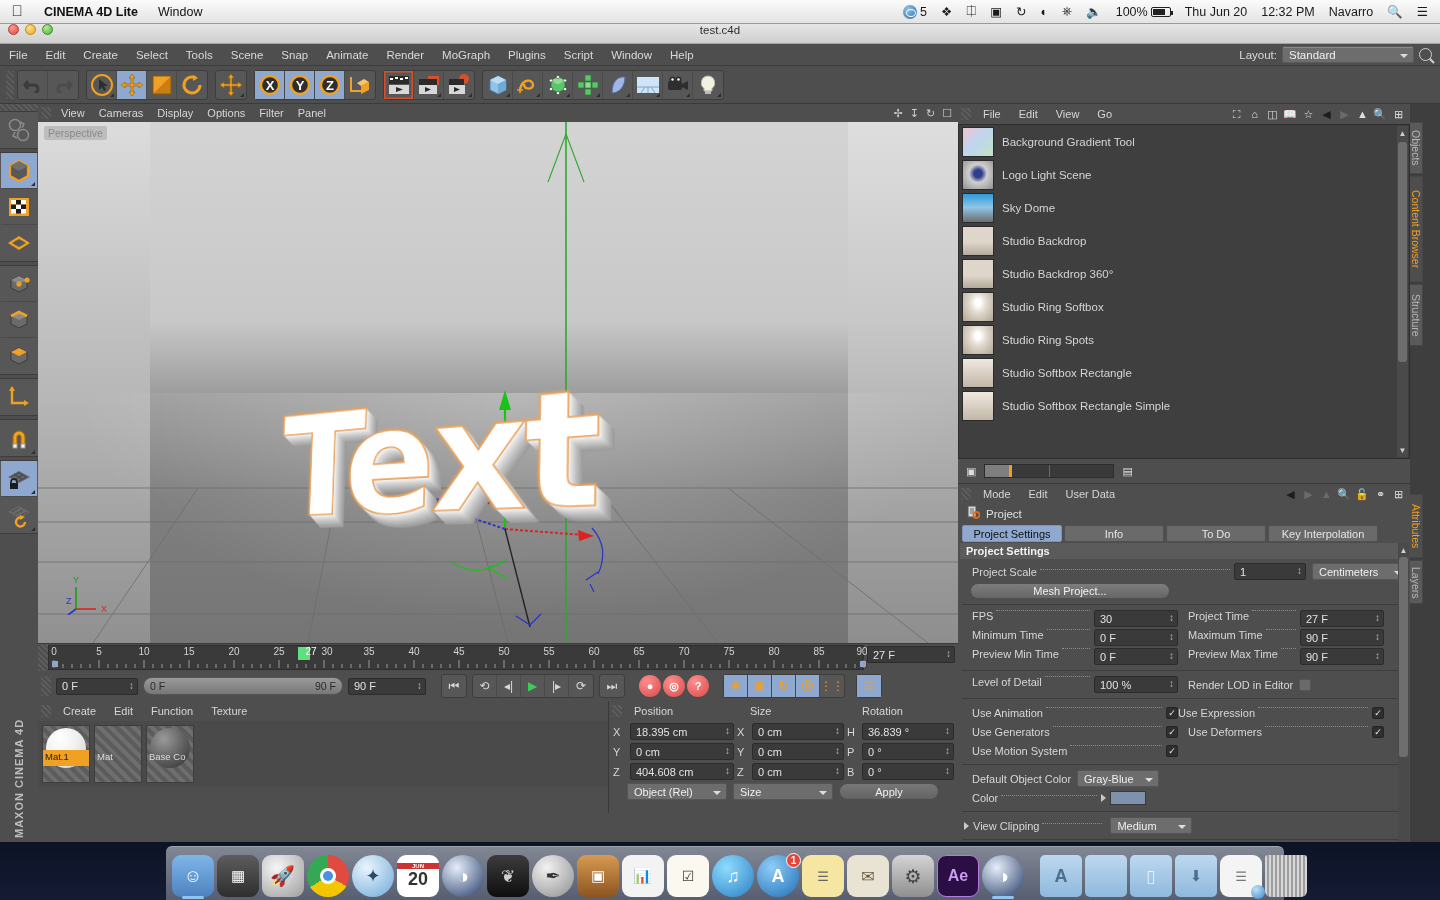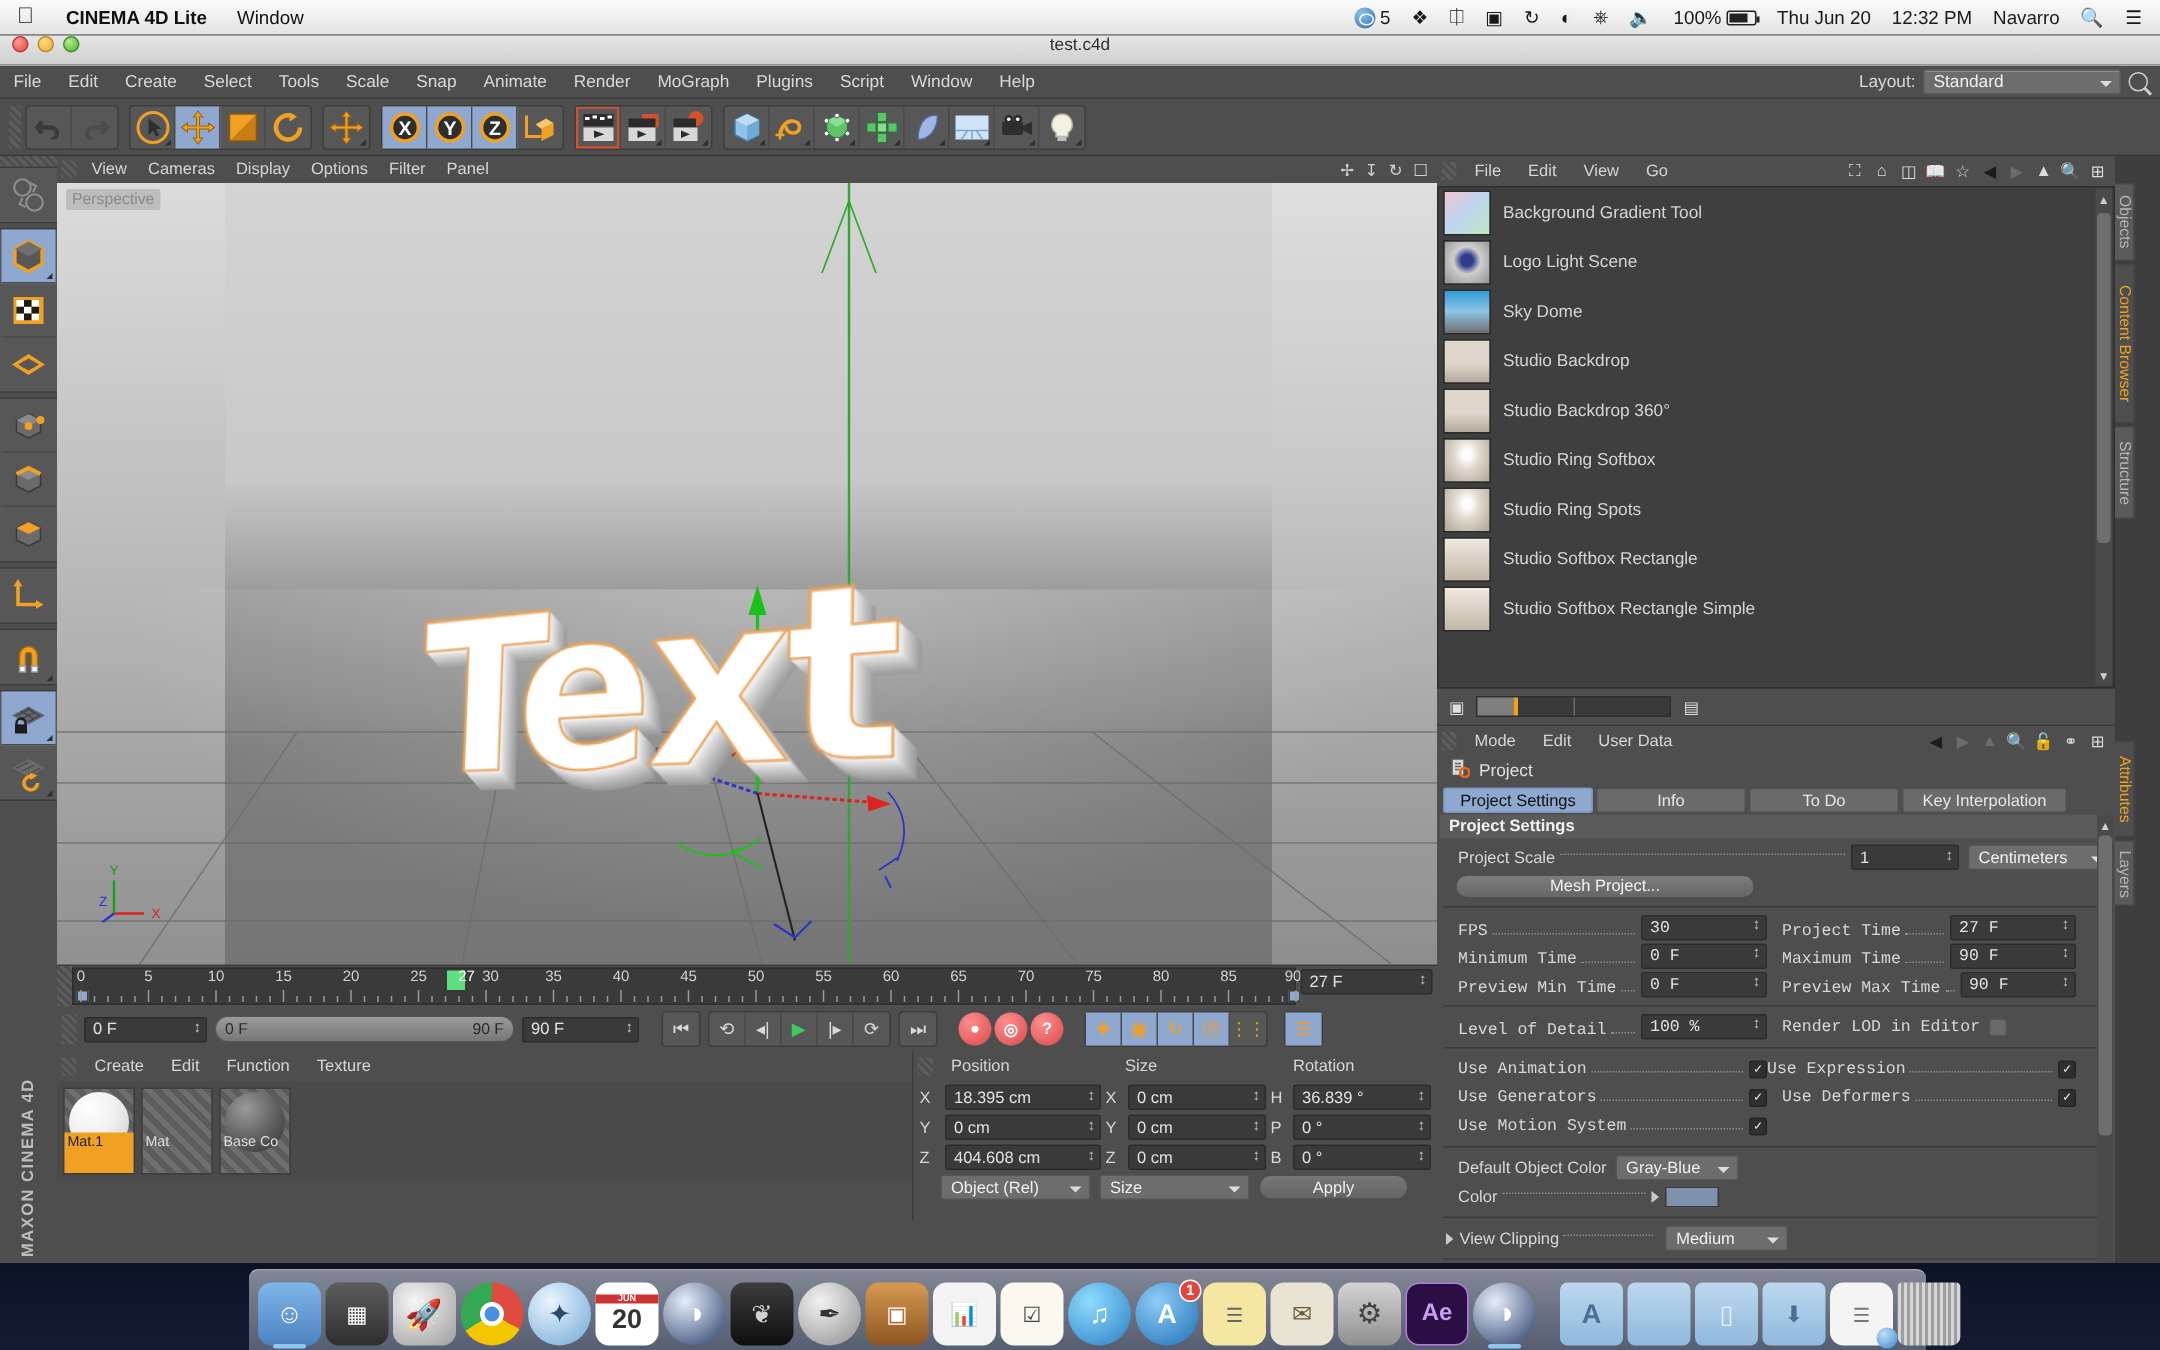--- a/index.html
+++ b/index.html
@@ -185,21 +185,21 @@
   #bottomrow{display:flex;height:112px;background:#4e4e4e;}
   #matpanel{width:580px;border-right:1px solid #3a3a3a;}
   #coordpanel{flex:1;}
   .panelhdr{height:20px;display:flex;align-items:center;background:#4e4e4e;}
   .pgrip{width:10px;height:12px;margin:0 3px;background-image:repeating-linear-gradient(45deg,#5c5c5c 0 2px,transparent 2px 4px);}
   .pm{font-size:11px;color:#d6d6d6;padding:0 9px;}
   #matlist{display:flex;gap:4px;padding:4px 4px;background:#4a4a4a;height:66px;}
   .mat{width:48px;height:58px;background-image:repeating-linear-gradient(45deg,#6e6e6e 0 4px,#5c5c5c 4px 8px);
        border:1px solid #3d3d3d;position:relative;}
   .matball{width:40px;height:40px;border-radius:50%;margin:2px auto 0;}
-  .matname{position:absolute;left:0;right:0;bottom:0;height:27px;font-size:9.5px;color:#ddd;
+  .matname{position:absolute;left:0;right:0;bottom:16px;height:16px;font-size:9.5px;color:#ddd;
      padding-left:2px;line-height:13px;overflow:hidden;white-space:nowrap;}
   .matname.sel{background:#f0a022;color:#1c1c1c;}
 
   #coordgrid{padding:2px 4px;}
   .coordrow{display:grid;grid-template-columns:14px 104px 12px 92px 12px 92px;gap:3px;align-items:center;margin-bottom:3px;}
   .coordrow .ax{font-size:11px;color:#d6d6d6;text-align:left;}
   .coordbtns{display:flex;gap:6px;margin-top:2px;}
   .btnpill{background:linear-gradient(#777,#636363);border:1px solid #4e4e4e;border-radius:9px;
     height:17px;font-size:11px;color:#f0f0f0;display:flex;align-items:center;justify-content:center;}
   .selsm{background:#6d6d6d;border:1px solid #555;border-radius:2px;height:17px;font-size:11px;color:#f0f0f0;
@@ -247,21 +247,21 @@
   #attrbody{flex:1;background:#4e4e4e;position:relative;overflow:hidden;padding:0 2px;}
   .sectitle{background:#5b5b5b;font-size:11px;color:#f2f2f2;font-weight:bold;padding:2px 6px;margin-bottom:3px;}
   .prow{display:flex;align-items:center;height:19px;font-size:11px;color:#d7d7d7;}
   .plabel{white-space:nowrap;}
   .dots{flex:1;border-bottom:1px dotted #8c8c8c;margin:0 4px 4px 3px;min-width:6px;}
   .pf{width:84px;}
   .hr{height:1px;background:#3d3d3d;margin:4px 2px;}
   .chk{width:12px;height:12px;background:#2f2f2f;border:1px solid #252525;border-radius:2px;
     color:#e8e8e8;font-size:9px;display:flex;align-items:center;justify-content:center;}
   .chk.off{background:#6a6a6a;border-color:#555;}
-  .half{width:206px;display:flex;align-items:flex-end;font-family:Liberation Mono, monospace;}
+  .half{width:206px;display:flex;align-items:flex-start;}
   .swatch{width:36px;height:14px;background:#7f92ad;border:1px solid #3a3a3a;}
   #attrscroll{position:absolute;right:1px;top:0;bottom:0;width:11px;background:#4a4a4a;}
   #attrscroll .thumbv{position:absolute;left:1px;right:1px;top:14px;height:200px;background:#6e6e6e;border-radius:3px;}
   .btnwide{background:linear-gradient(#7d7d7d,#666);border:1px solid #4e4e4e;border-radius:9px;height:16px;
     font-size:11px;color:#f2f2f2;display:flex;align-items:center;justify-content:center;margin:2px 4px 5px 10px;}
   .tri{width:0;height:0;border-top:4px solid transparent;border-bottom:4px solid transparent;border-left:5px solid #c9c9c9;margin-right:4px;}
 
   
   #desktopbg{position:absolute;left:0;top:842px;width:1440px;height:58px;
     background:linear-gradient(#0d1326,#141b33);}
@@ -316,21 +316,21 @@
     </div>
     <div class="ttl">test.c4d</div>
   </div>
 
   <div id="appmenu">
     <div class="am">File</div>
     <div class="am">Edit</div>
     <div class="am">Create</div>
     <div class="am">Select</div>
     <div class="am">Tools</div>
-    <div class="am">Scale</div>
+    <div class="am">Scene</div>
     <div class="am">Snap</div>
     <div class="am">Animate</div>
     <div class="am">Render</div>
     <div class="am">MoGraph</div>
     <div class="am">Plugins</div>
     <div class="am">Script</div>
     <div class="am">Window</div>
     <div class="am">Help</div>
     <div class="lay">
       <span class="lbl">Layout:</span>

